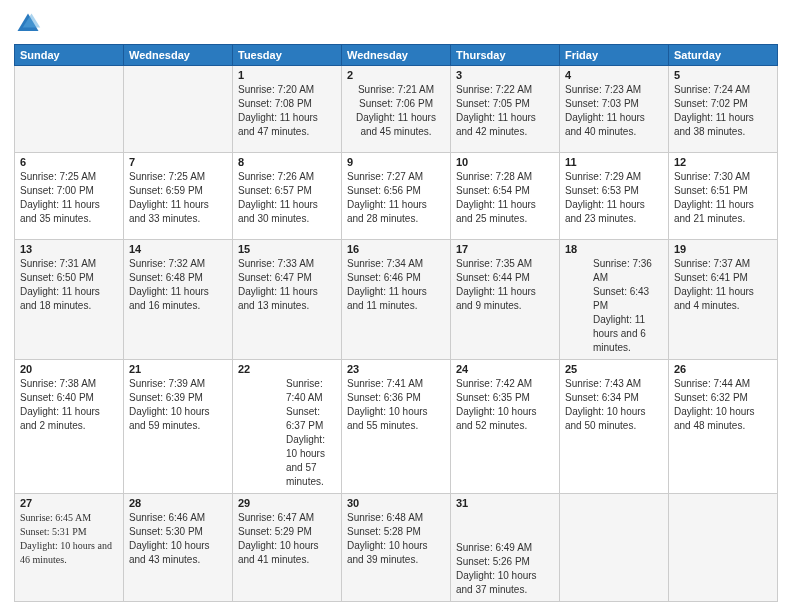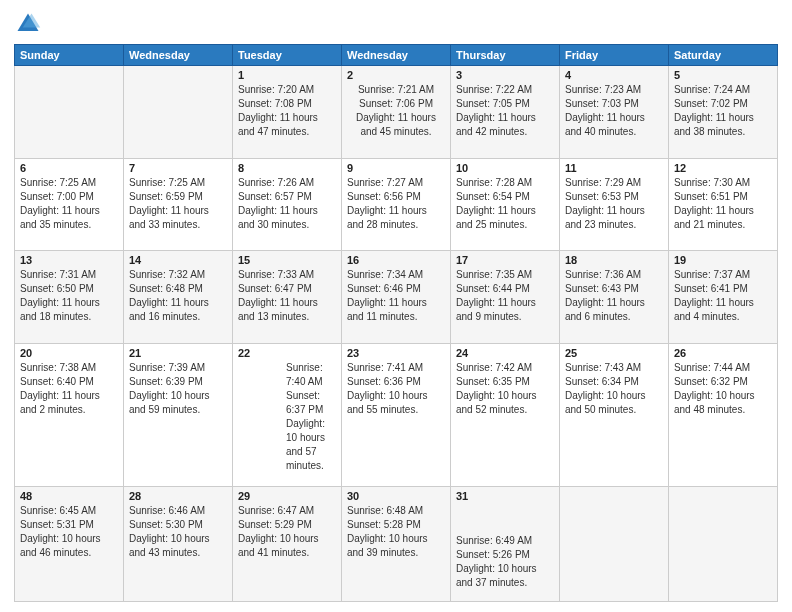--- a/index.html
+++ b/index.html
@@ -243,21 +243,21 @@
 Daylight: 11 hours and 11 minutes.</div>
           </td>
           <td>
             <span class="day-num">17</span>
             <div class="cell-text" style="white-space: pre-line;">Sunrise: 7:35 AM
 Sunset: 6:44 PM
 Daylight: 11 hours and 9 minutes.</div>
           </td>
           <td>
             <span class="day-num">18</span>
-            <div class="cell-text" style="white-space: pre-line;">Sunrise: 7:36 AM
+            <div class="cell-text" style="white-space: pre-line; margin-left: 28px;">Sunrise: 7:36 AM
 Sunset: 6:43 PM
 Daylight: 11 hours and 6 minutes.</div>
           </td>
           <td>
             <span class="day-num">19</span>
             <div class="cell-text" style="white-space: pre-line;">Sunrise: 7:37 AM
 Sunset: 6:41 PM
 Daylight: 11 hours and 4 minutes.</div>
           </td>
         </tr>
@@ -300,22 +300,22 @@
           </td>
           <td>
             <span class="day-num">26</span>
             <div class="cell-text" style="white-space: pre-line;">Sunrise: 7:44 AM
 Sunset: 6:32 PM
 Daylight: 10 hours and 48 minutes.</div>
           </td>
         </tr>
         <tr>
           <td>
-            <span class="day-num">48</span>
-            <div class="cell-text" style="white-space: pre-line;">Sunrise: 6:45 AM
+            <span class="day-num">27</span>
+            <div class="cell-text" style="white-space: pre-line; font-family: Liberation Serif, serif;">Sunrise: 6:45 AM
 Sunset: 5:31 PM
 Daylight: 10 hours and 46 minutes.</div>
           </td>
           <td>
             <span class="day-num">28</span>
             <div class="cell-text" style="white-space: pre-line;">Sunrise: 6:46 AM
 Sunset: 5:30 PM
 Daylight: 10 hours and 43 minutes.</div>
           </td>
           <td>

